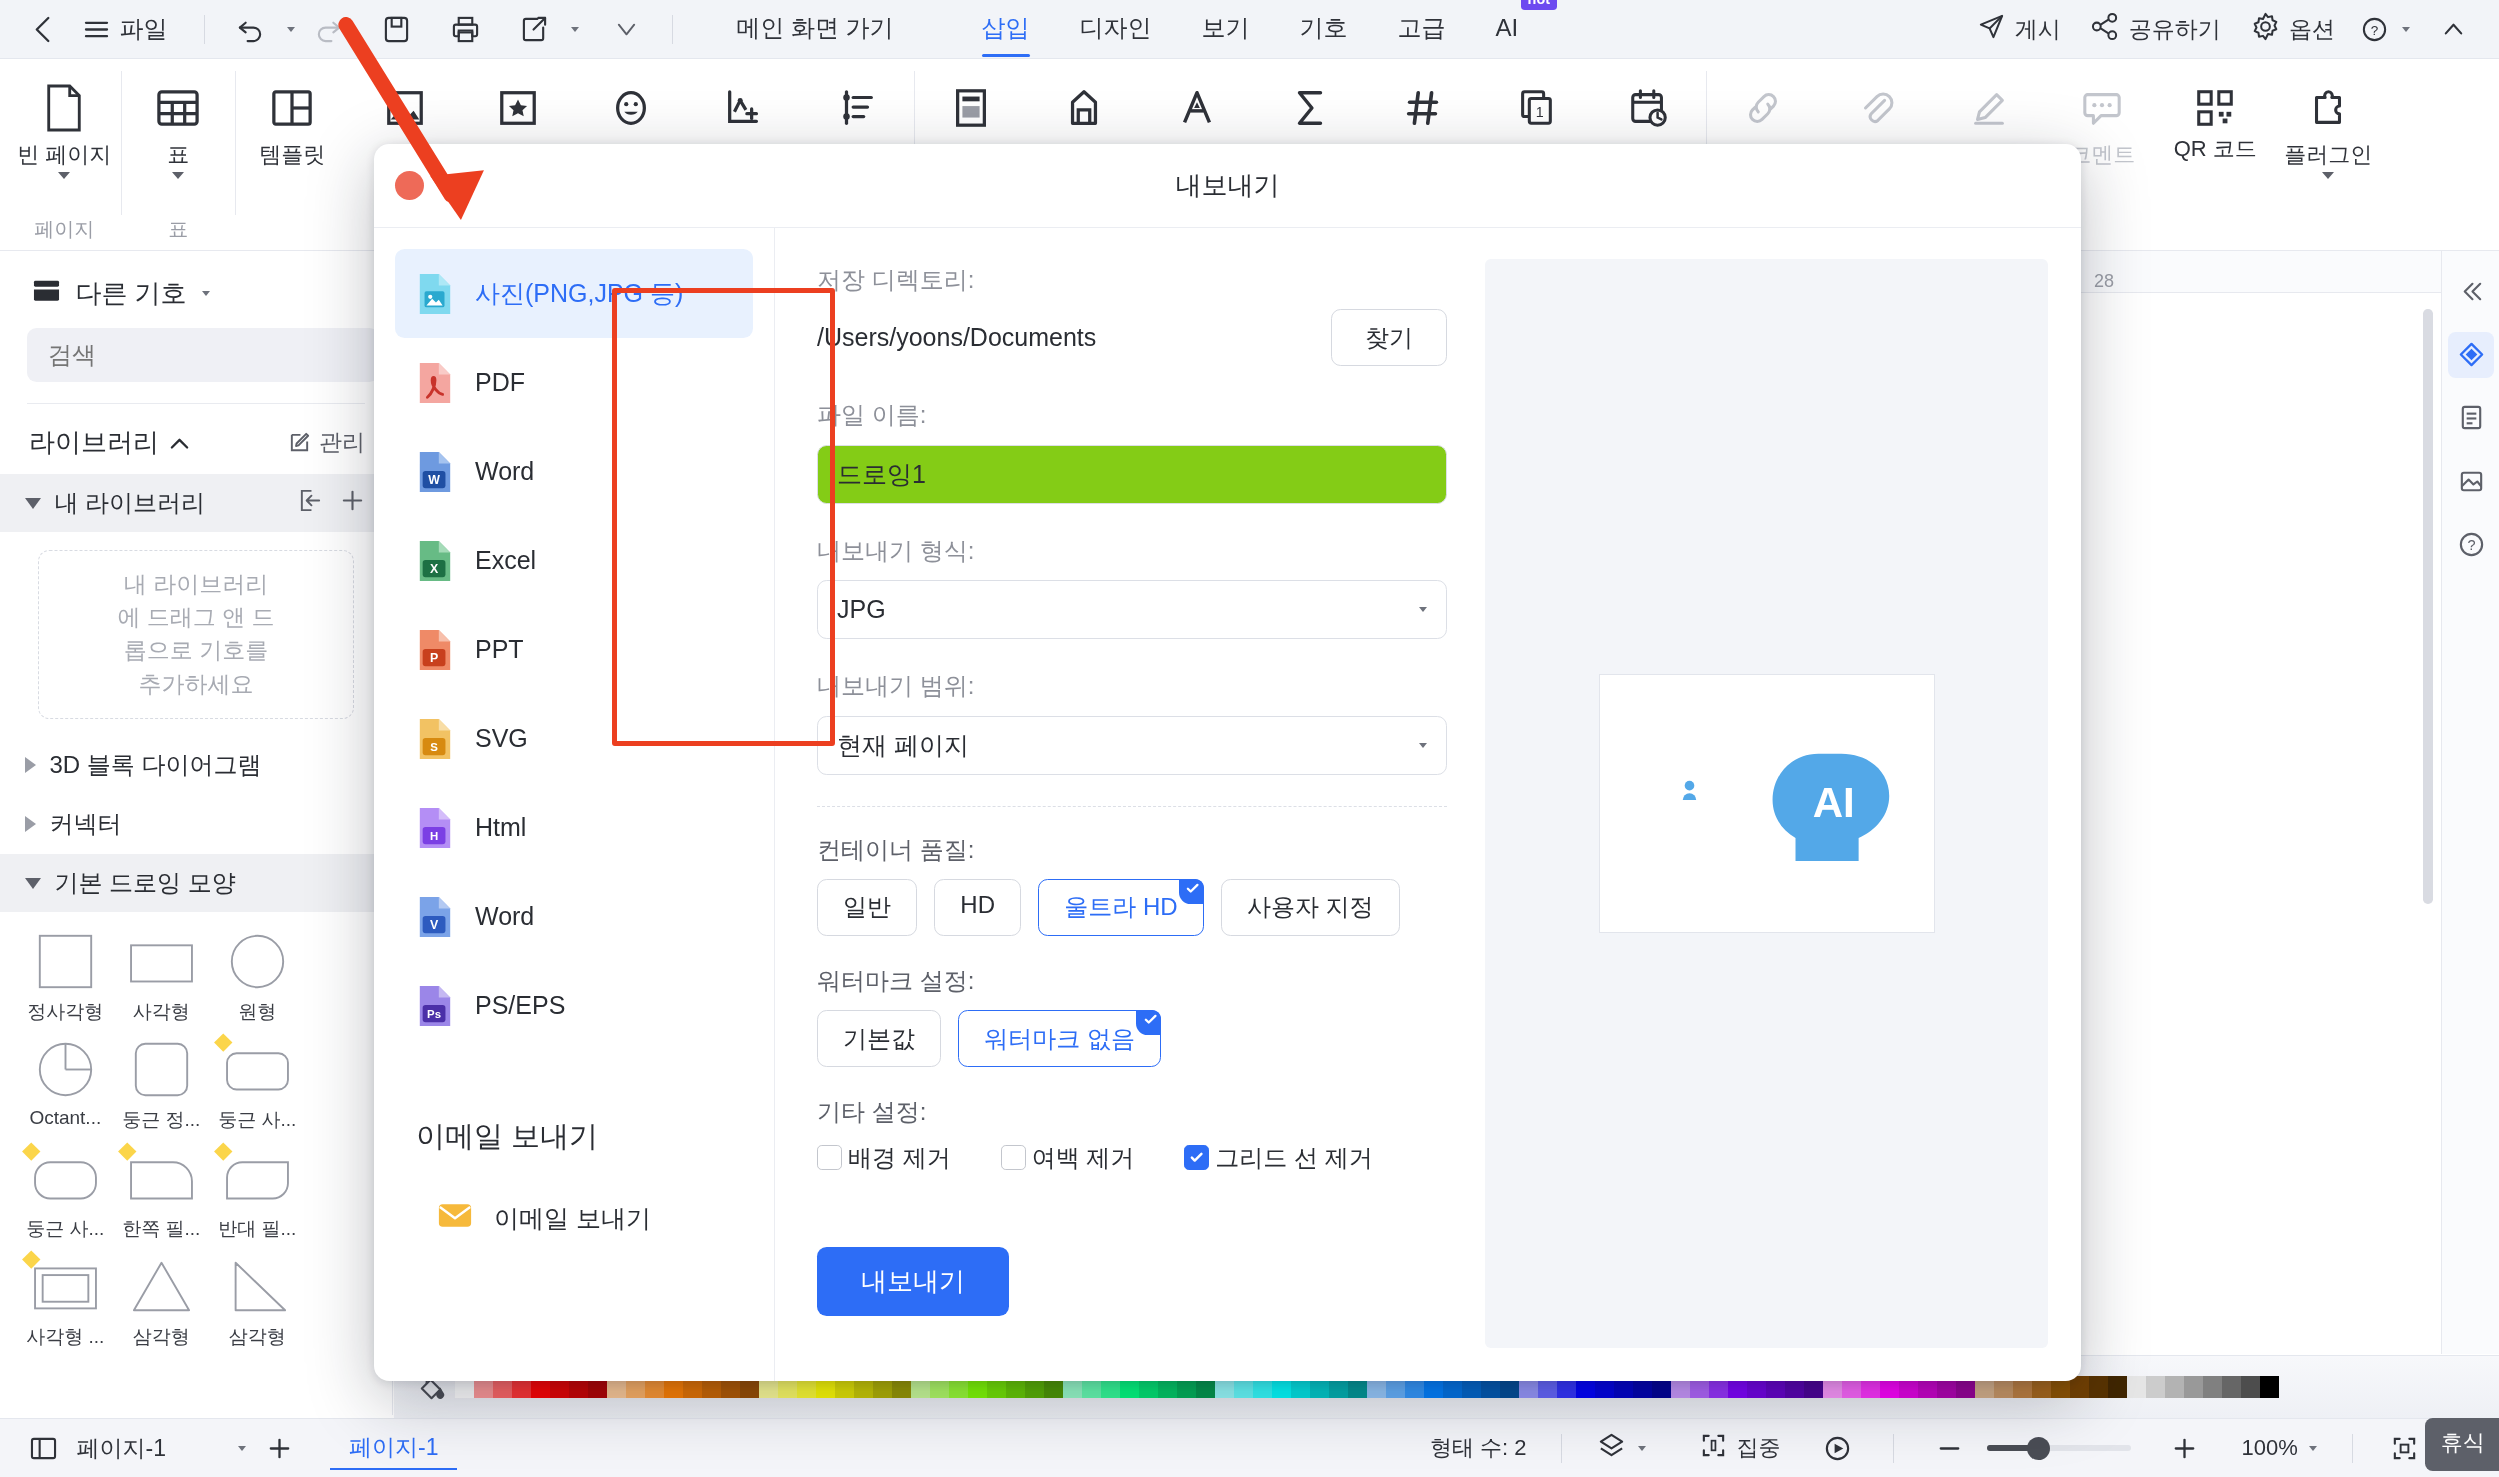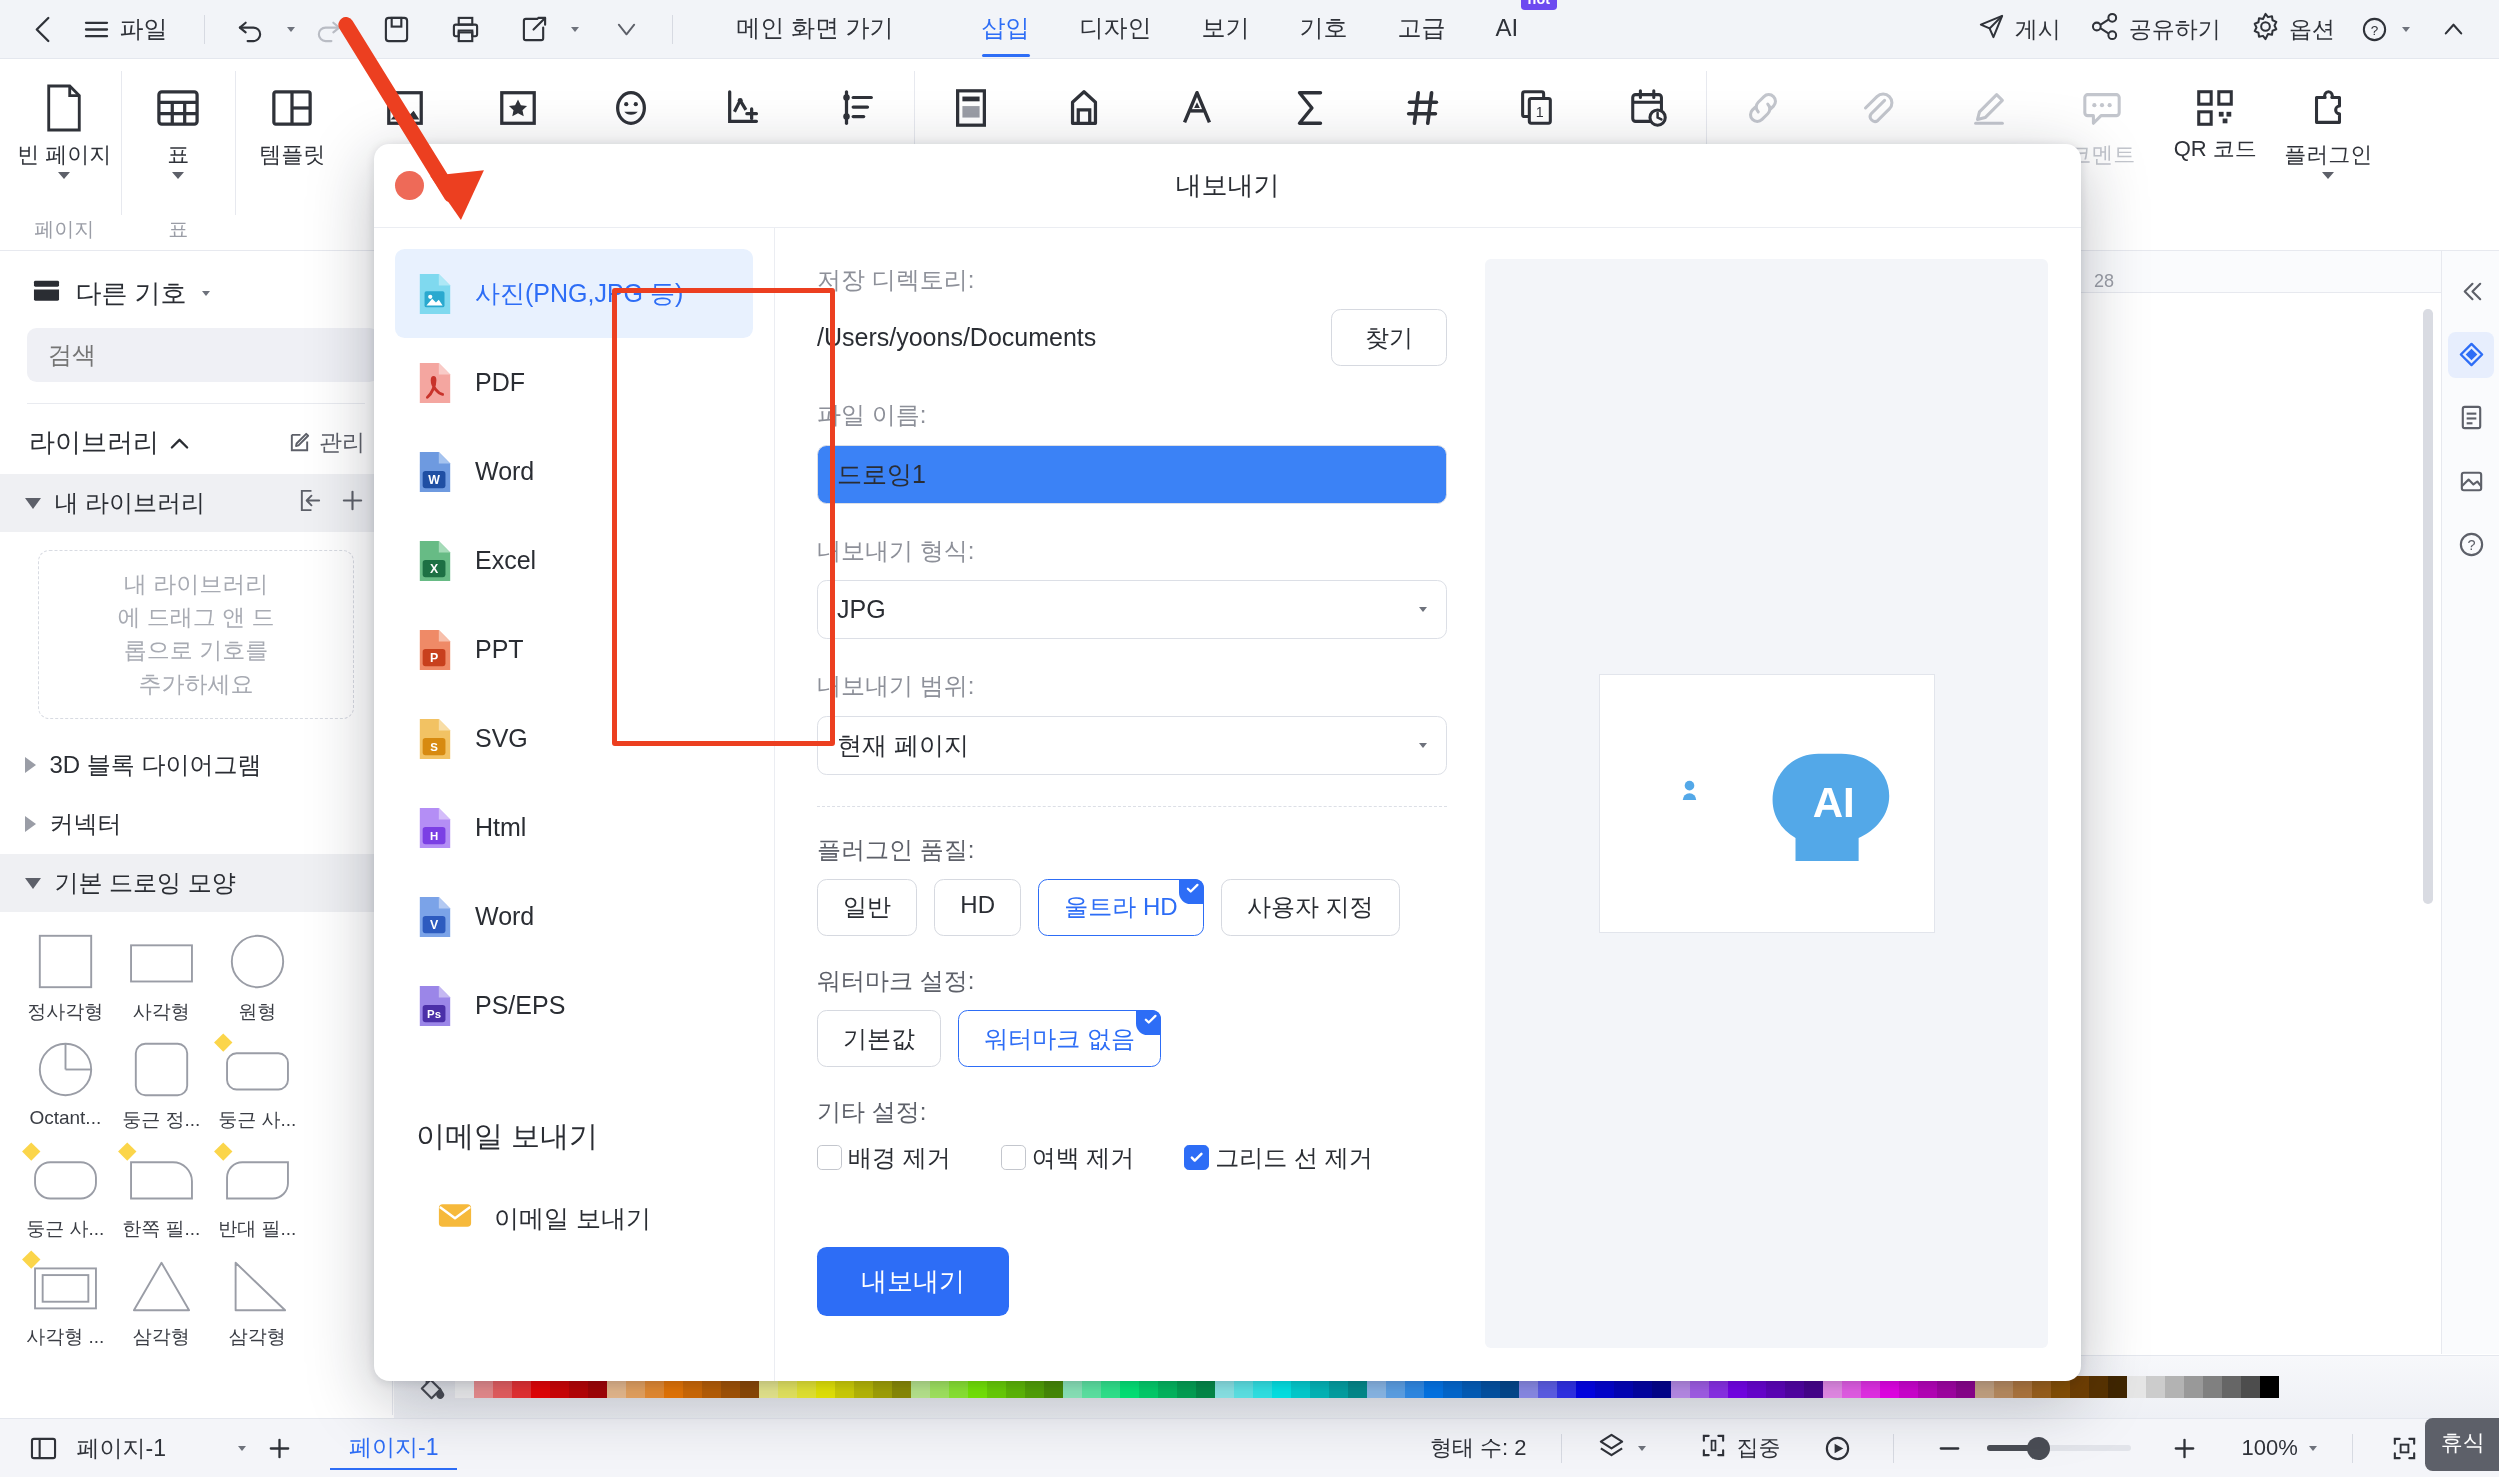--- a/index.html
+++ b/index.html
@@ -225,21 +225,21 @@
   .f-label { font-size: 24px; color: #8d9099; margin-bottom: 13.4px; }
   .f-label.dark { color: #5d6069; }
   .f-path { font-size: 25px; color: #2a2d33; }
   .f-pathrow { display: flex; align-items: center; justify-content: space-between; margin-bottom: 33px; }
   .f-btn {
     border: 1px solid #d6d9e0; background: #fff; border-radius: 9.6px;
     font-size: 24px; color: #2a2d33; padding: 11.5px 33px; font-family: inherit;
   }
   .f-input {
     width: 100%; height: 59px; border: 1px solid #dcdfe6; border-radius: 9.6px;
-    padding: 0 19px; font-size: 25px; color: #2a2d33; font-family: inherit; background:#3b82f6;
+    padding: 0 19px; font-size: 25px; color: #2a2d33; font-family: inherit; background:#84cc16;
   }
   .f-select {
     width: 100%; height: 59px; border: 1px solid #dcdfe6; border-radius: 9.6px;
     padding: 0 19px; font-size: 25px; color: #2a2d33; display: flex; align-items: center;
     justify-content: space-between; background: #fff;
   }
   .f-block { margin-bottom: 31px; }
   .f-dash { border-top: 1px dashed #dcdfe6; margin: 13.4px 0 27px 0; }
   .seg-row { display: flex; gap: 17.3px; margin-bottom: 29px; }
   .seg {
@@ -1239,21 +1239,21 @@
           <div class="f-block">
             <div class="f-label">내보내기 범위:</div>
             <div class="f-select">
               <span>현재 페이지</span>
               <span class="caret-sm"></span>
             </div>
           </div>
 
           <div class="f-dash"></div>
 
-          <div class="f-label dark">플러그인 품질:</div>
+          <div class="f-label dark">컨테이너 품질:</div>
           <div class="seg-row">
             <div class="seg">일반</div>
             <div class="seg">HD</div>
             <div class="seg on">
               <span>울트라 HD</span>
               <span class="seg-check">
                 <svg width="15.3" height="13.4" viewBox="0 0 16 14" style="margin:2.9px 2.9px 0 0">
                     <path d="M3 7 L6 10 L13 3" fill="none" stroke="#fff" stroke-width="2.4" stroke-linecap="round" stroke-linejoin="round"></path>
                   </svg>
               </span>

